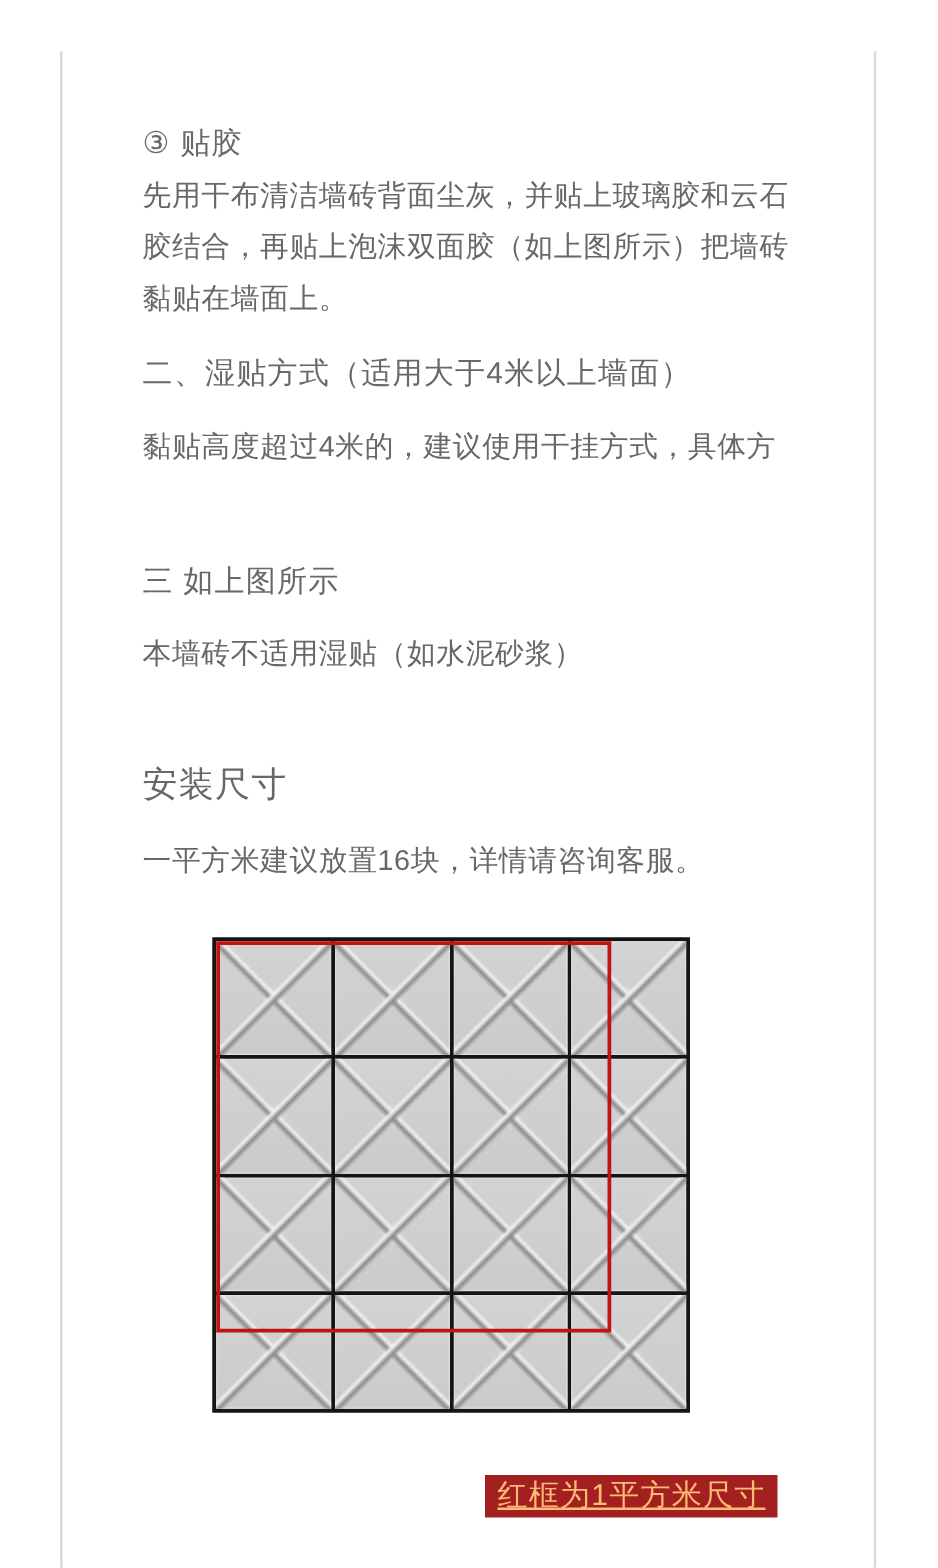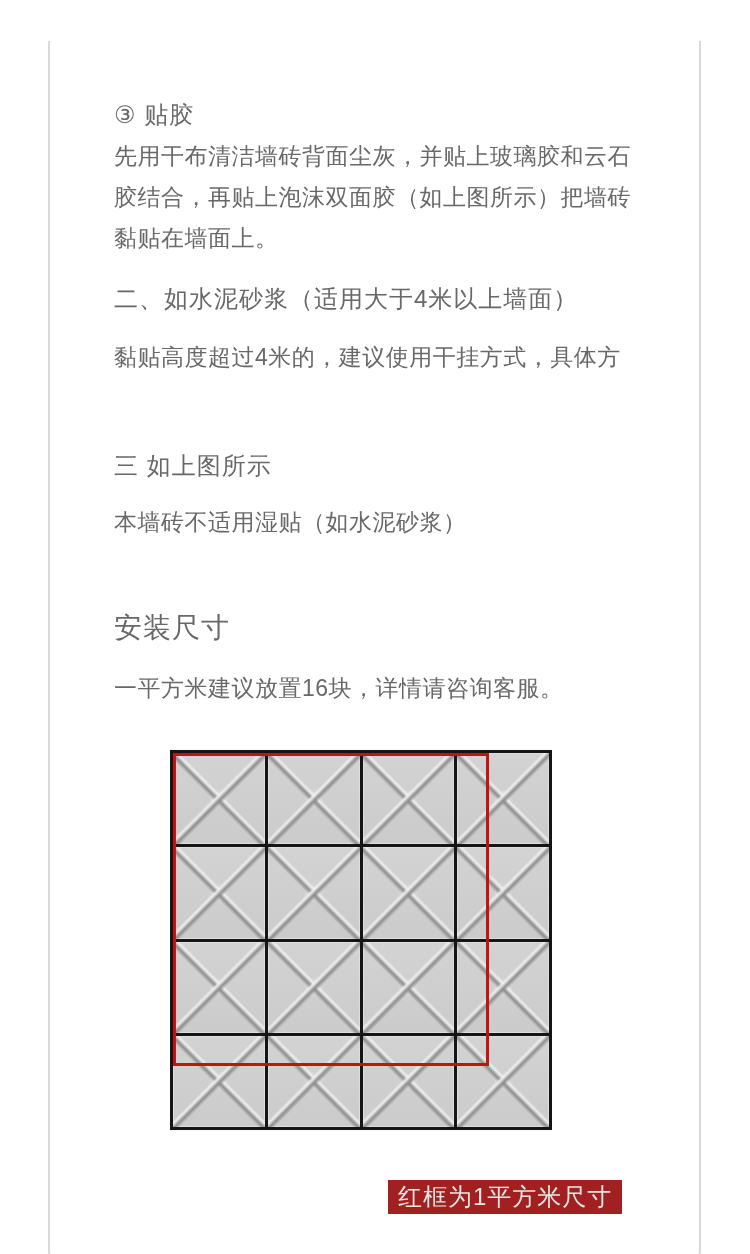--- a/index.html
+++ b/index.html
@@ -62,39 +62,40 @@
     box-sizing:border-box;
     border:3px solid #c41212;
     z-index:5;
     pointer-events:none;
   }
   .caption-badge{
     position:absolute;left:388px;top:1139px;
     height:34px;line-height:34px;
     padding:0 10px;
     background:#a32020;
-    color:#e5e5e5;
+    color:#fdba74;
     font-size:24px;
     letter-spacing:1px;
     white-space:nowrap;
+    text-decoration:underline;
   }
 </style>
 </head>
 <body>
 
 <div class="page">
 
   <div class="card"></div>
 
   <div class="txt heading" style="top:59px;">③ 贴胶</div>
   <div class="txt body-line" style="top:100px;">先用干布清洁墙砖背面尘灰，并贴上玻璃胶和云石</div>
   <div class="txt body-line" style="top:182px;">黏贴在墙面上。</div>
   <div class="txt body-line" style="top:141px;">胶结合，再贴上泡沫双面胶（如上图所示）把墙砖</div>
 
-  <div class="txt heading" style="top:243px;">二、如水泥砂浆（适用大于4米以上墙面）</div>
+  <div class="txt heading" style="top:243px;">二、湿贴方式（适用大于4米以上墙面）</div>
   <div class="txt body-line" style="top:301px;">黏贴高度超过4米的，建议使用干挂方式，具体方</div>
 
   <div class="txt heading" style="top:410px;">三 如上图所示</div>
   <div class="txt body-line" style="top:466px;">本墙砖不适用湿贴（如水泥砂浆）</div>
 
   <div class="txt big-heading" style="top:571px;">安装尺寸</div>
   <div class="txt body-line" style="top:632px;">一平方米建议放置16块，详情请咨询客服。</div>
 
   <div class="tile-grid">
     <div class="red-frame"></div>

